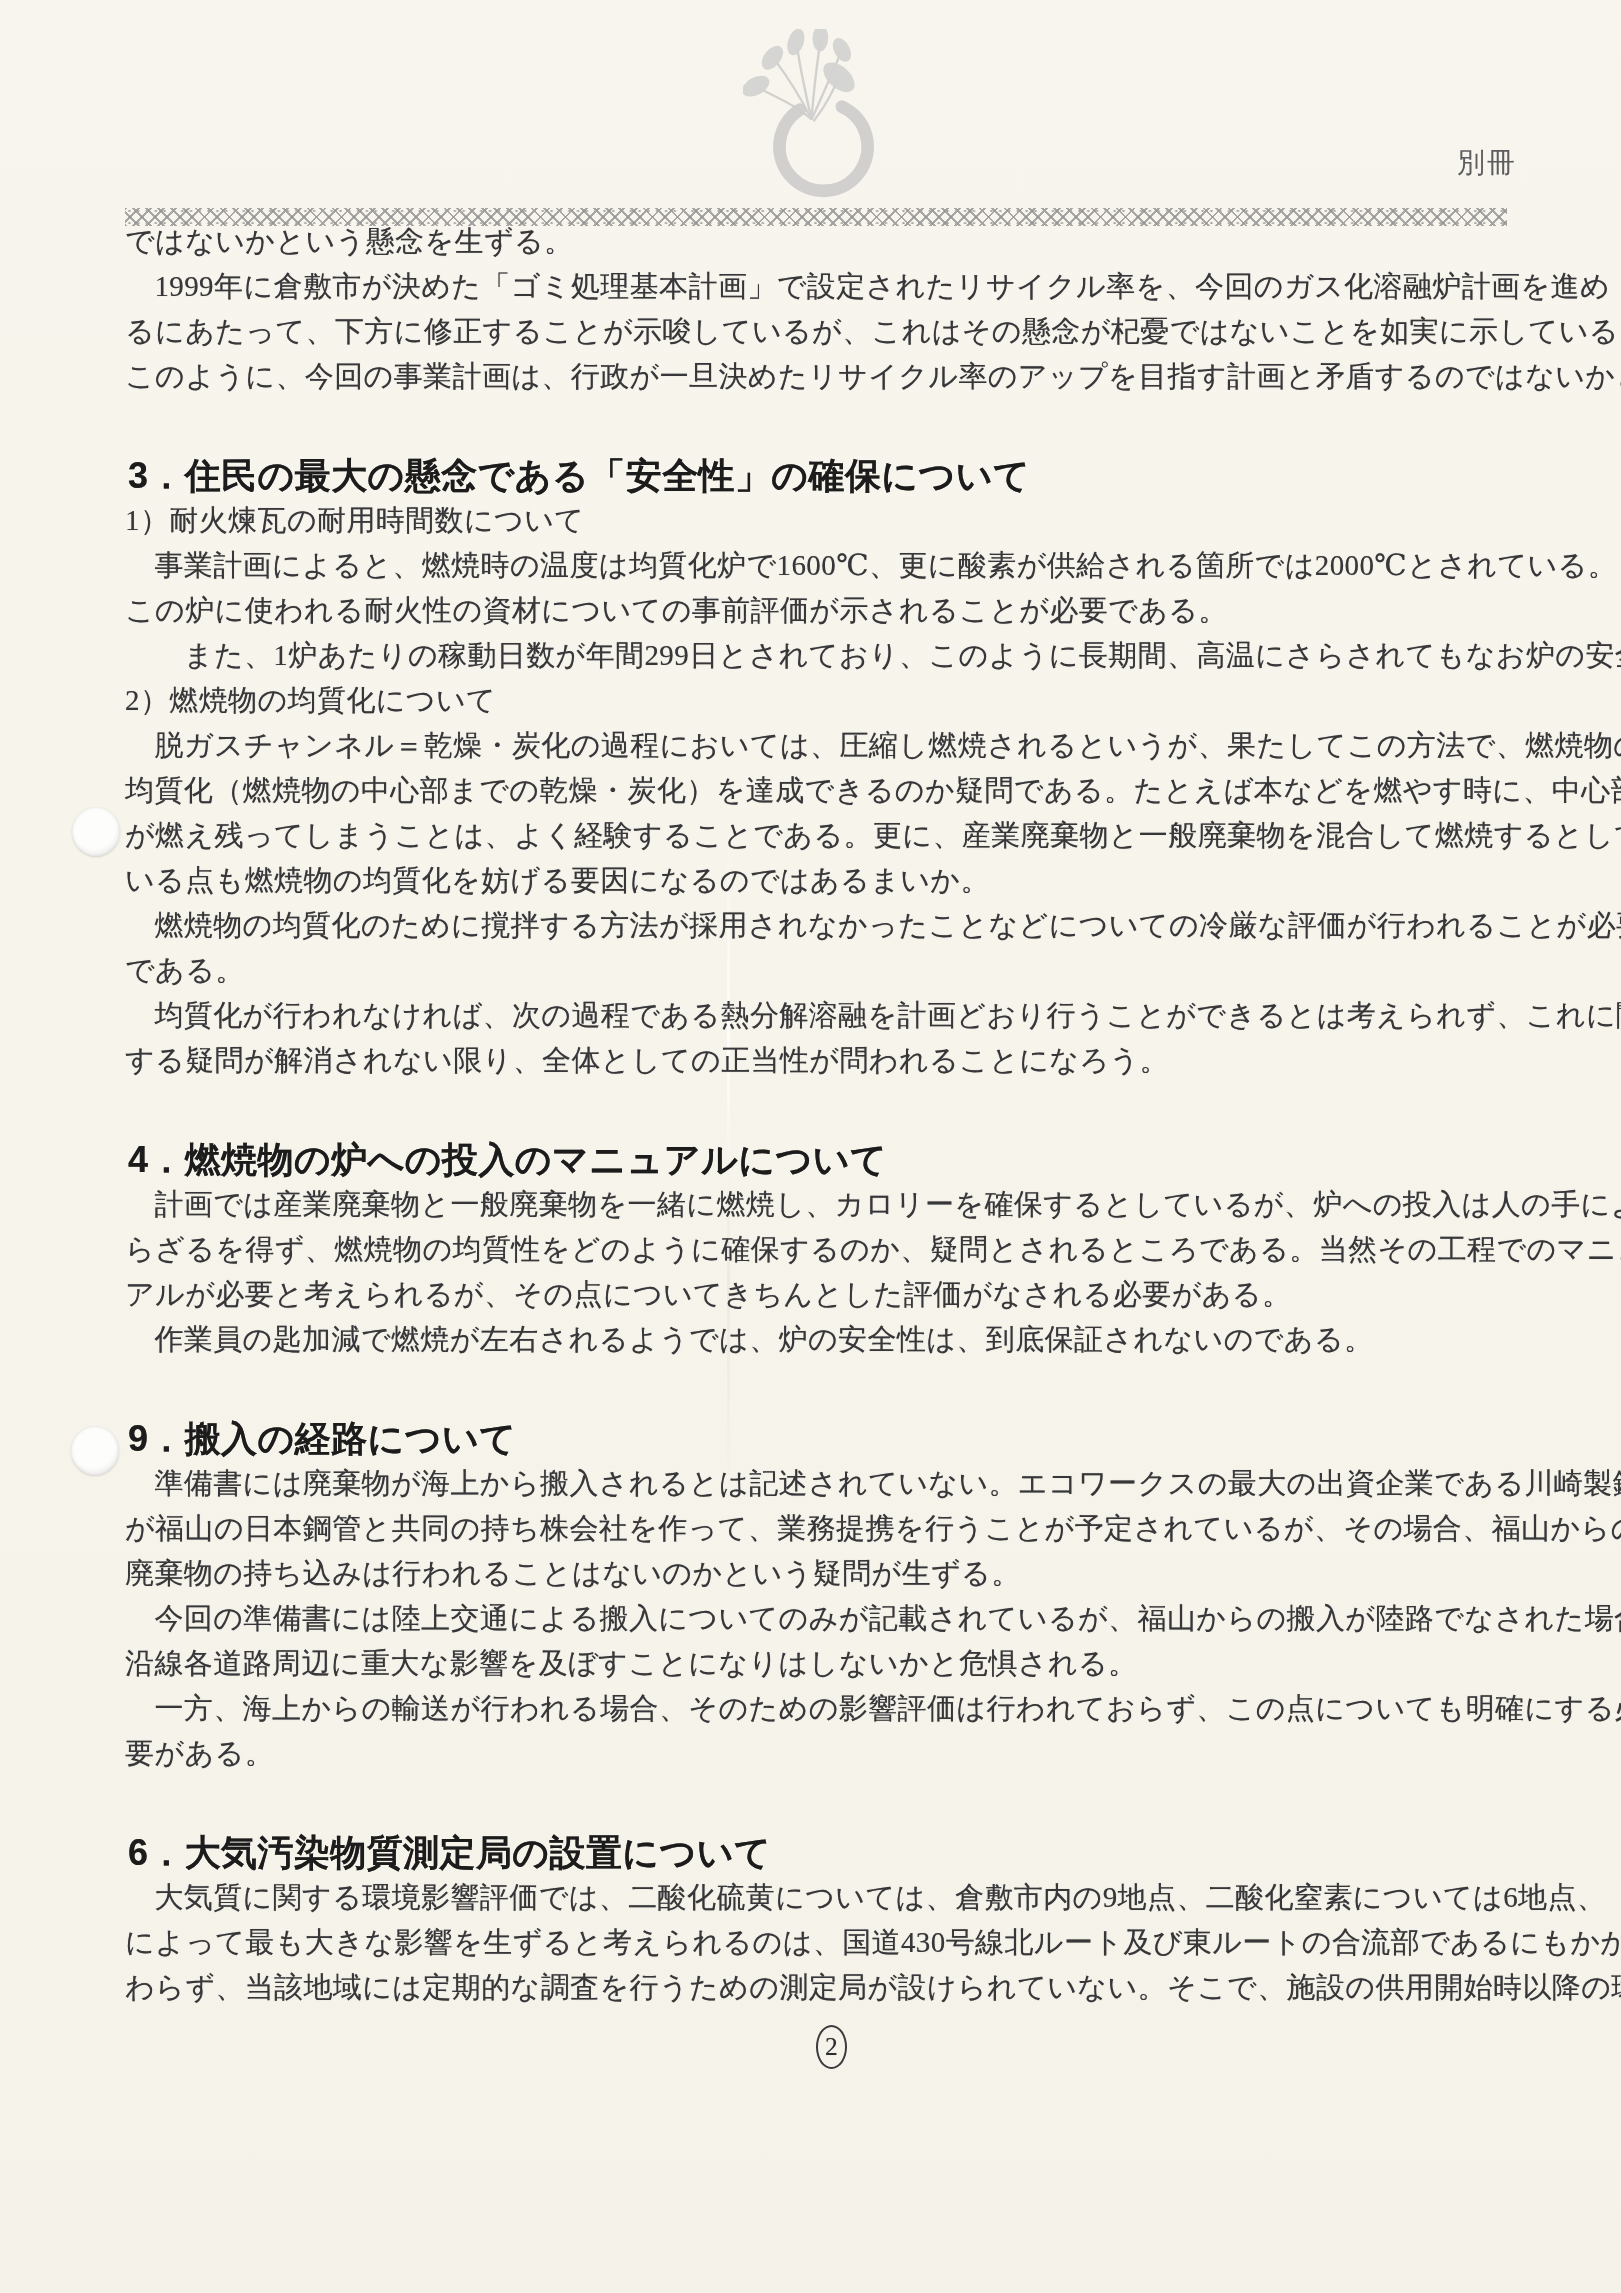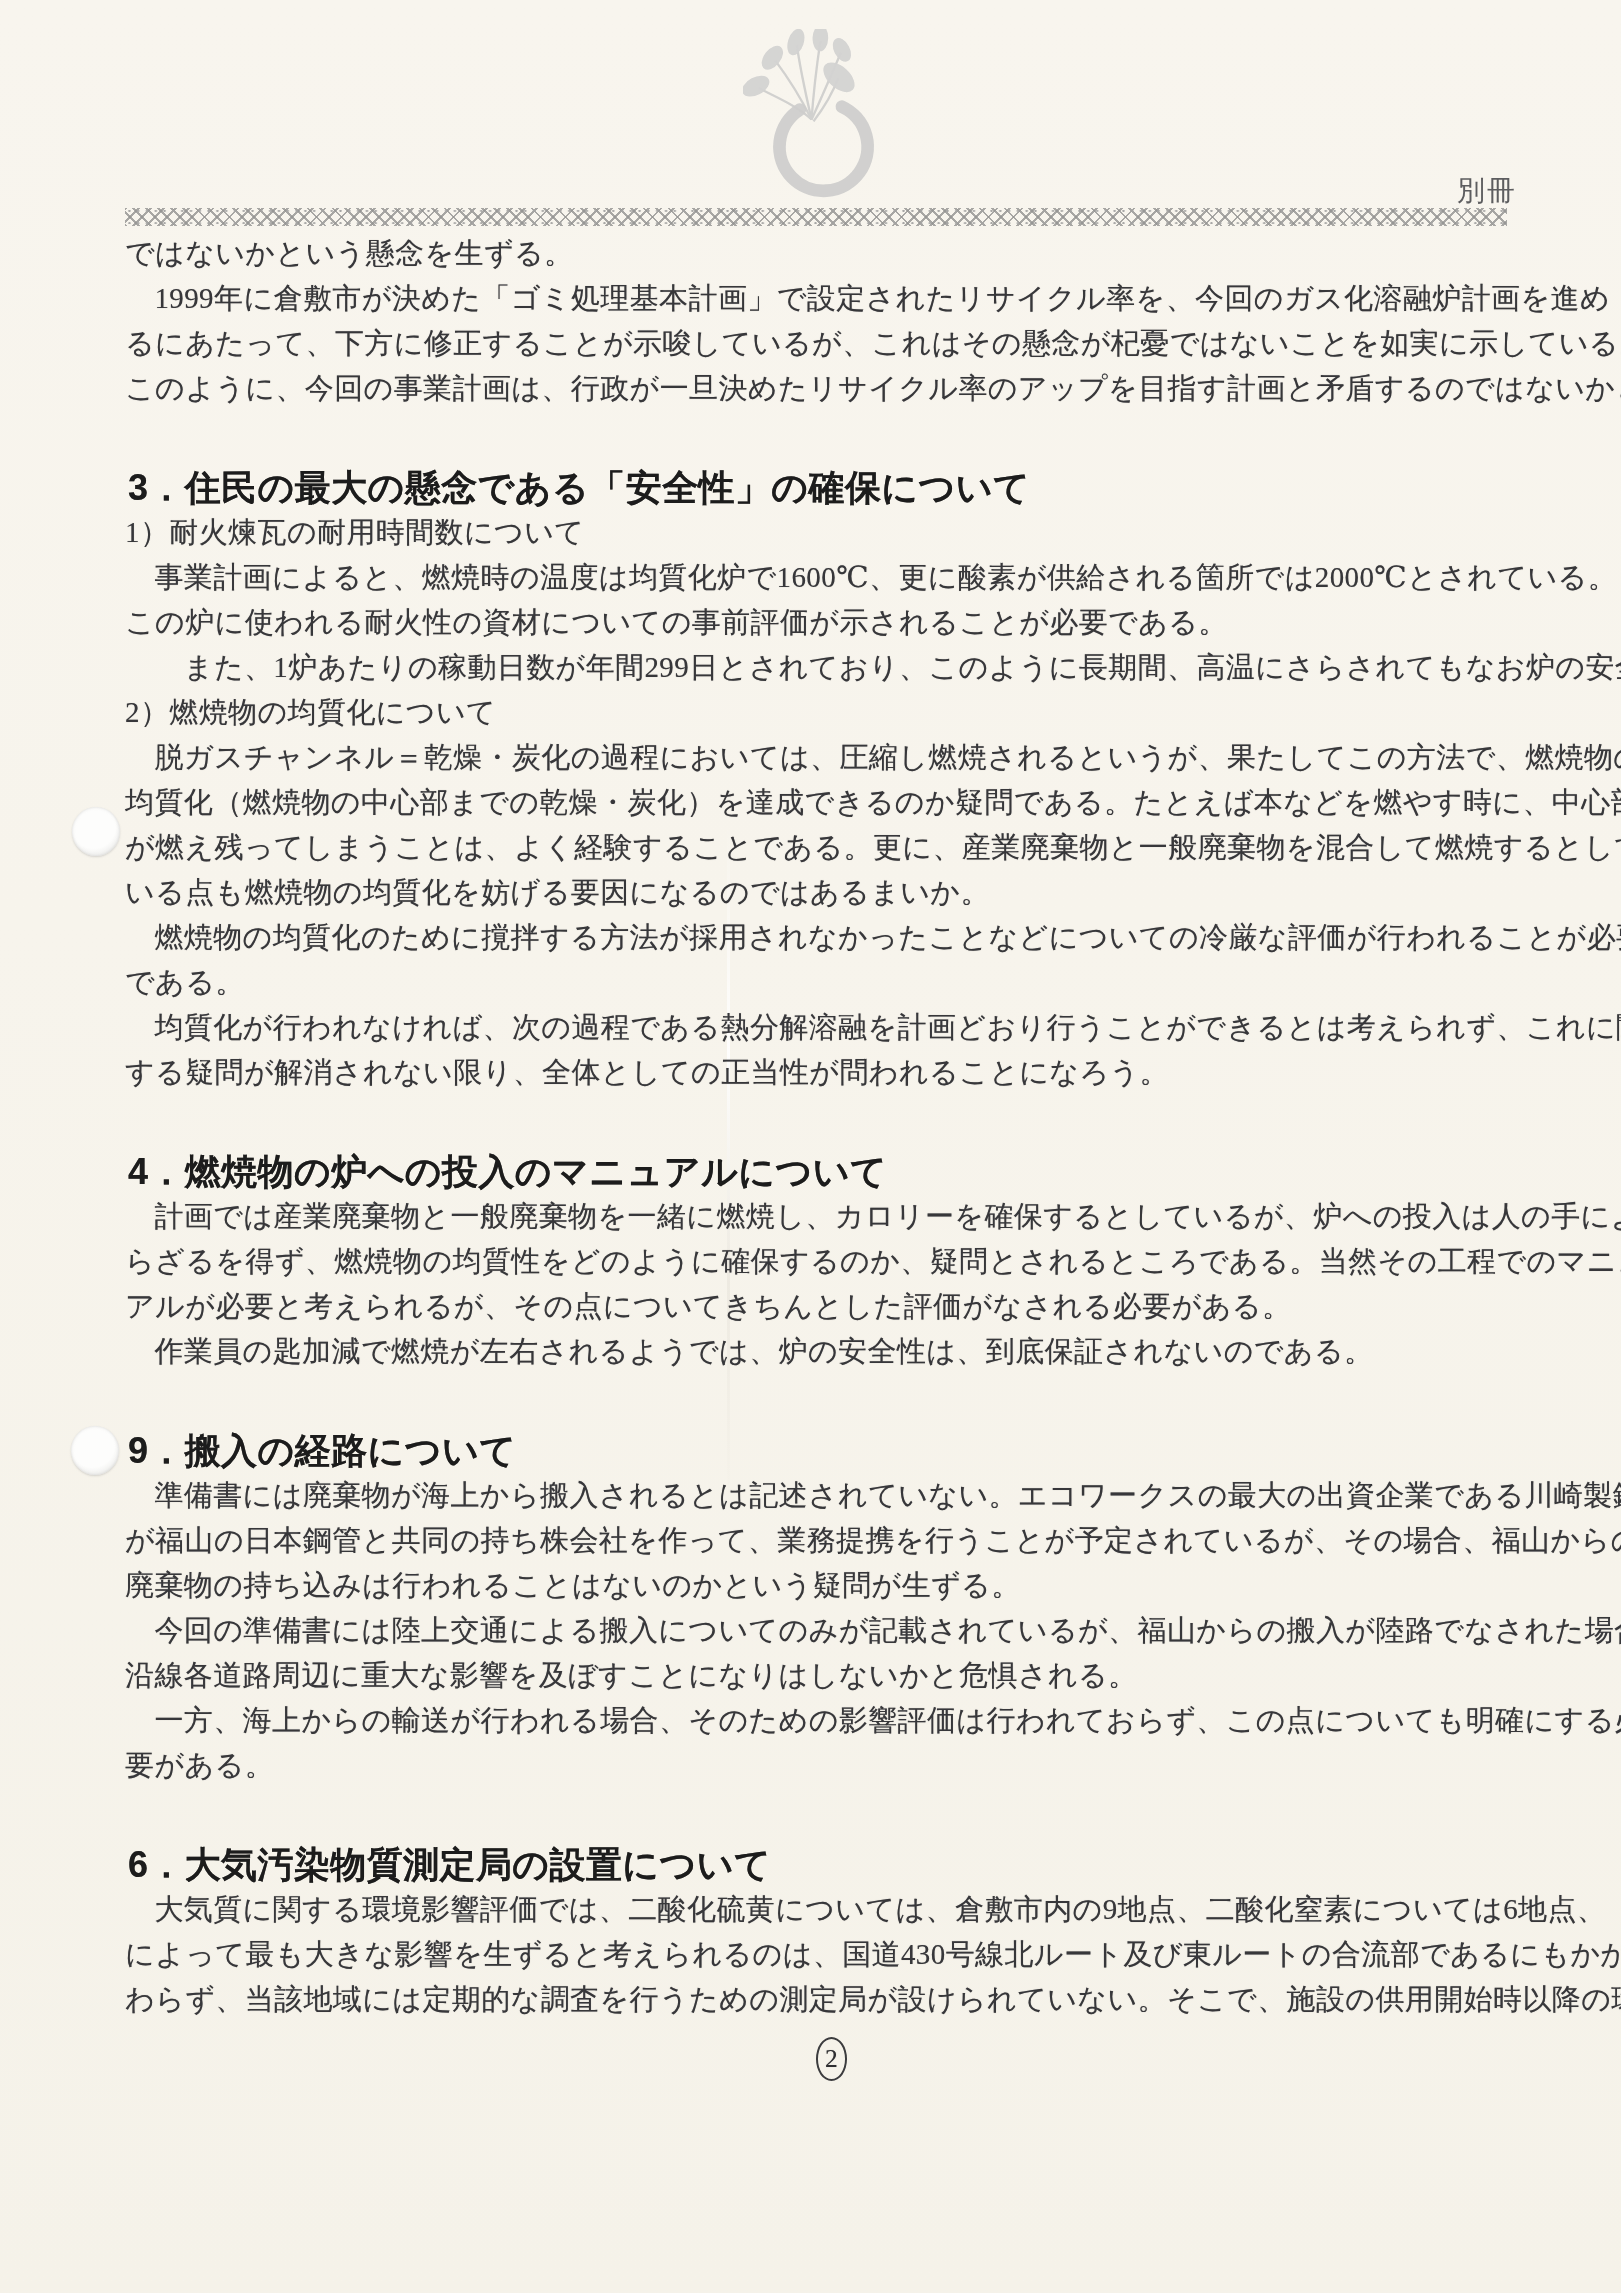--- a/index.html
+++ b/index.html
@@ -16,21 +16,21 @@
   }
   .page{
     position:relative;
     width:1621px;height:2294px;
     margin:0 auto;
     background:linear-gradient(180deg,#f8f5ee 0%,var(--paper) 40%,#f5f2e9 100%);
     overflow:hidden;
   }
   
   .corner-label{
-    position:absolute;left:1457px;top:172px;
+    position:absolute;left:1457px;top:144px;
     font-size:28px;color:#5d5d5f;letter-spacing:2px;
     font-family:"Liberation Serif","DejaVu Serif",serif;
   }
   
   .ornament{
     position:absolute;left:125px;top:208px;width:1382px;height:17.6px;
     background-image:
       radial-gradient(circle 1.7px at 4.4px 2.9px, var(--ornament) 60%, transparent 70%),
       radial-gradient(circle 1.7px at 4.4px 14.7px, var(--ornament) 60%, transparent 70%),
       repeating-linear-gradient(45deg, rgba(130,130,130,.8) 0 2px, transparent 2px 8.8px),
@@ -49,21 +49,21 @@
   .hole-1{left:72px;top:807px;}
   .hole-2{left:71px;top:1426px;}
   
   .crease{
     position:absolute;left:727px;top:823px;width:2.9px;height:686px;
     background:linear-gradient(180deg,transparent,rgba(255,255,255,.85),rgba(210,205,195,.25),transparent);
     pointer-events:none;
   }
   
   .doc{
-    position:absolute;left:125px;top:231px;width:1413px;
+    position:absolute;left:125px;top:219px;width:1413px;
     color:var(--ink);
     font-size:29px;line-height:45px;
     letter-spacing:0.4px;
     text-shadow:0 0 0.7px rgba(70,70,72,.55);
   }
   .line{white-space:pre;}
   .heading{
     white-space:pre;
     margin-top:54px;
     padding-left:2.9px;

